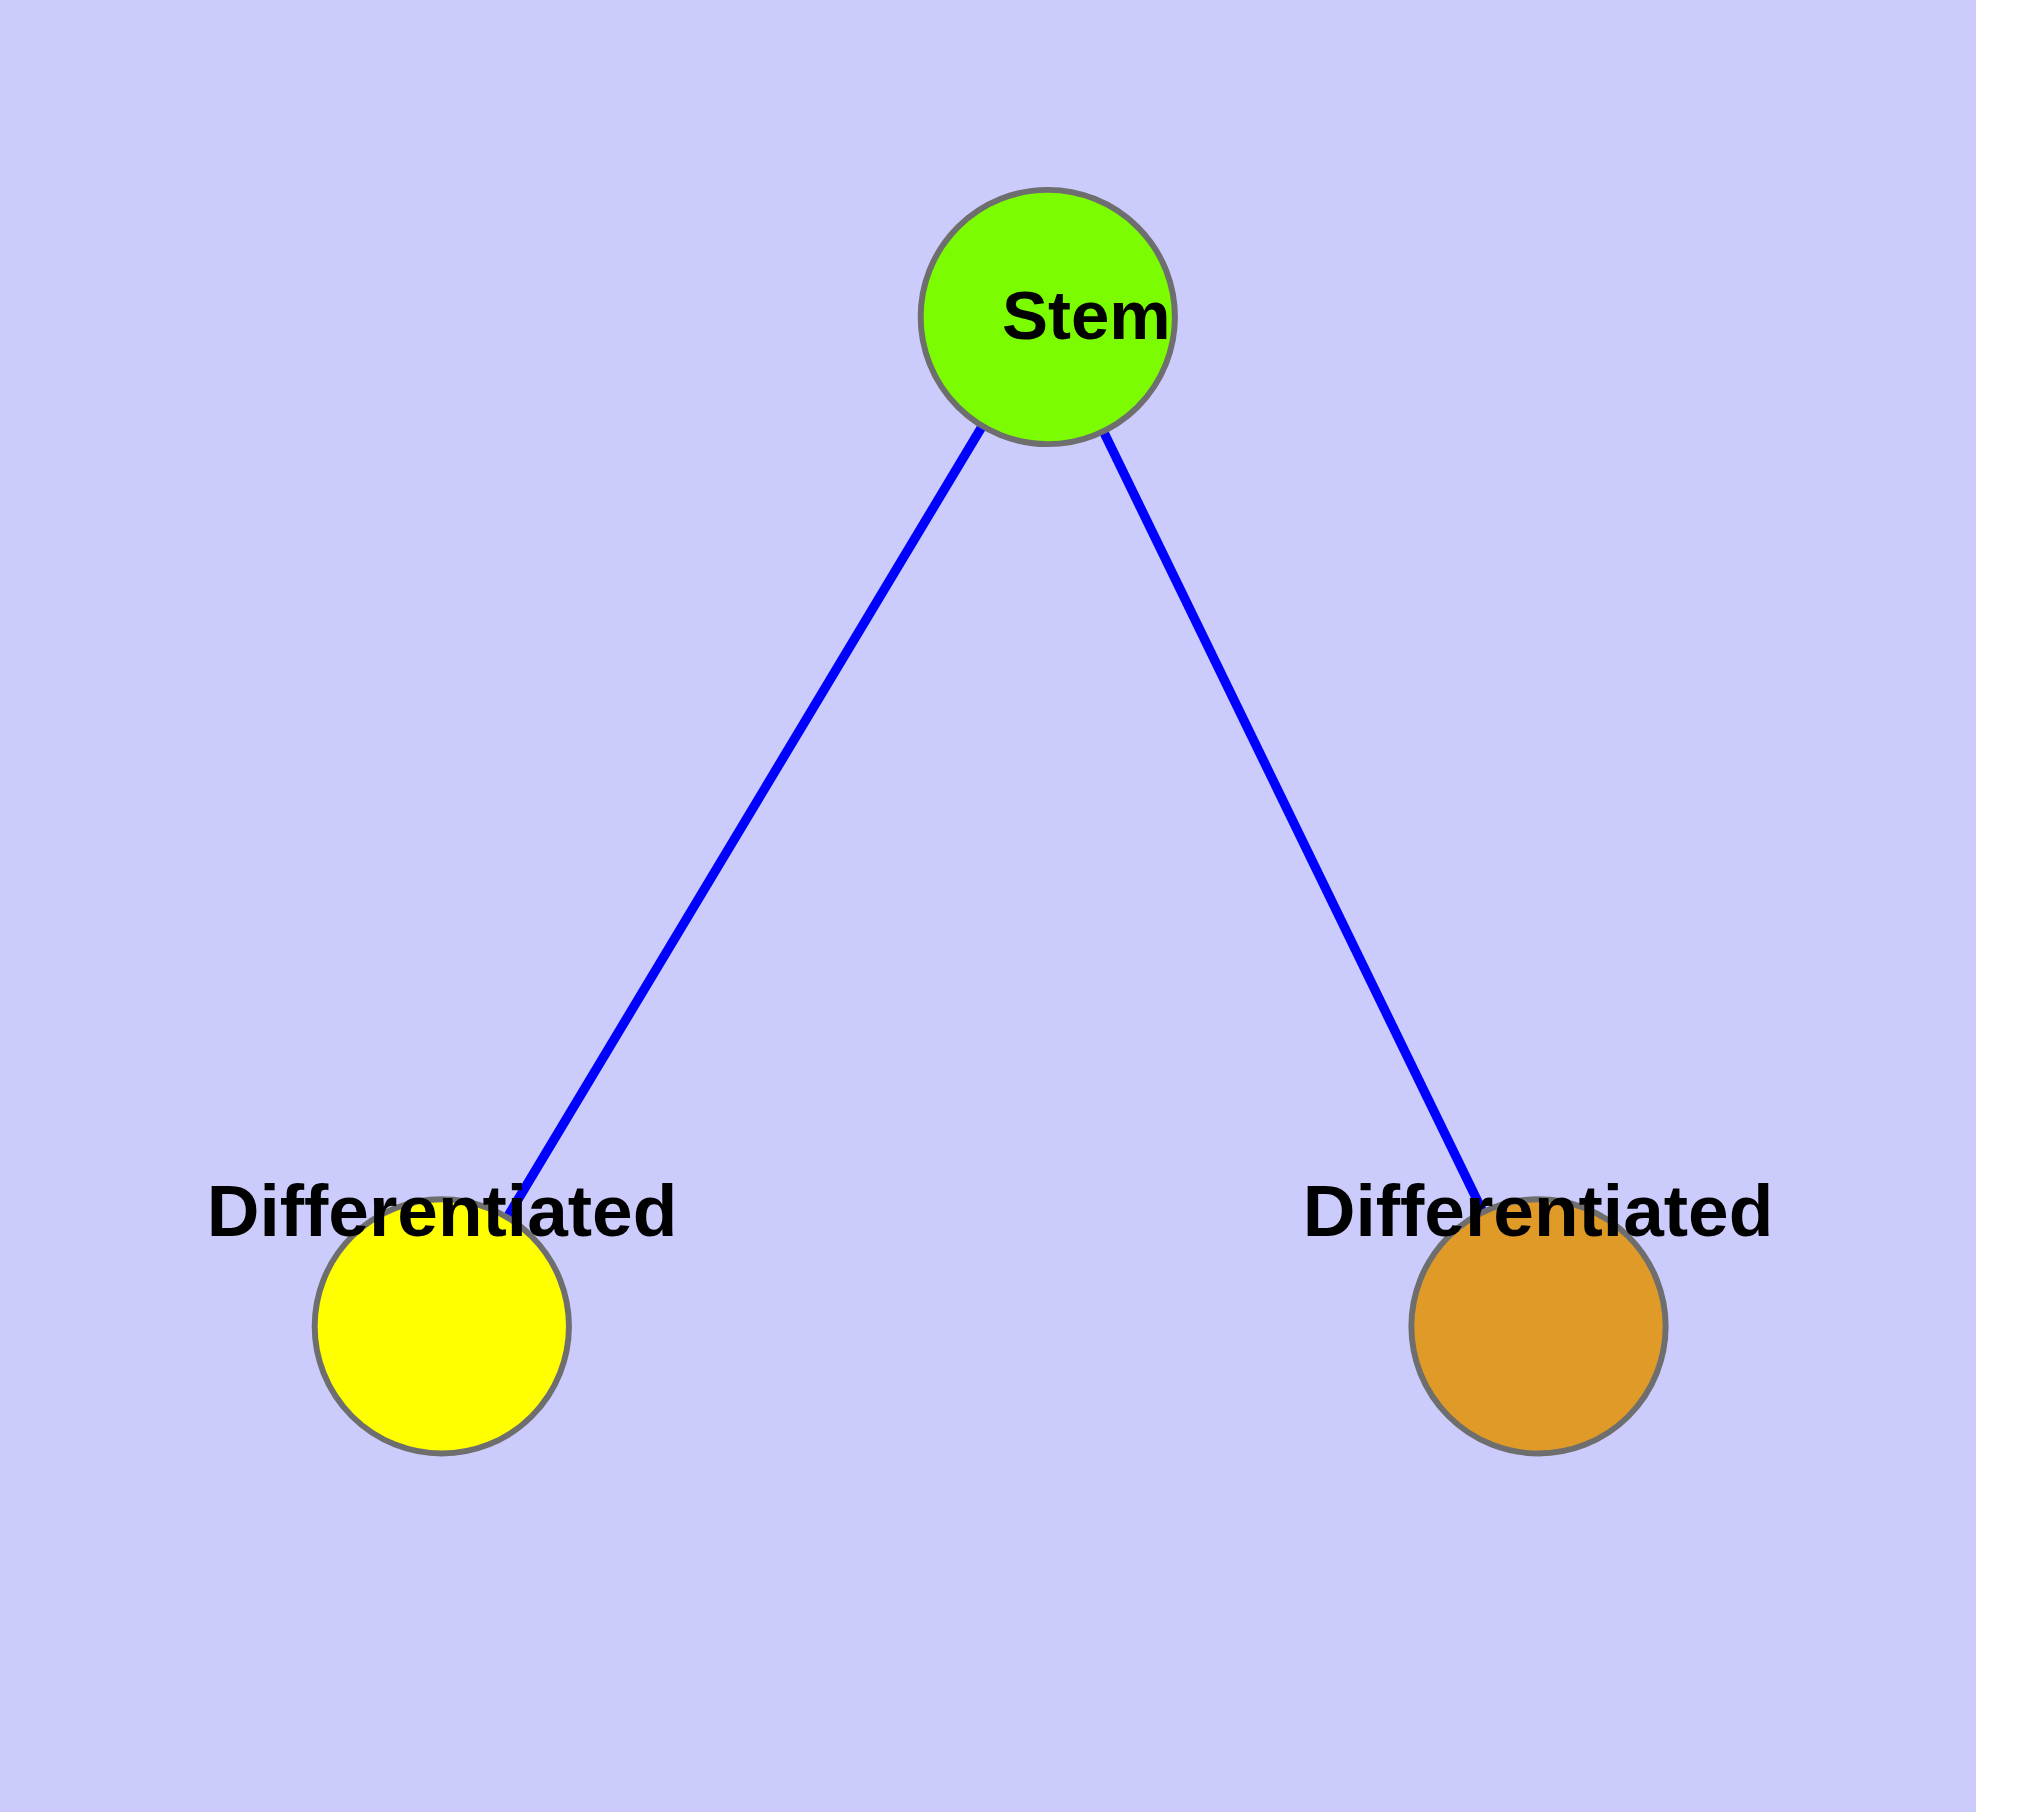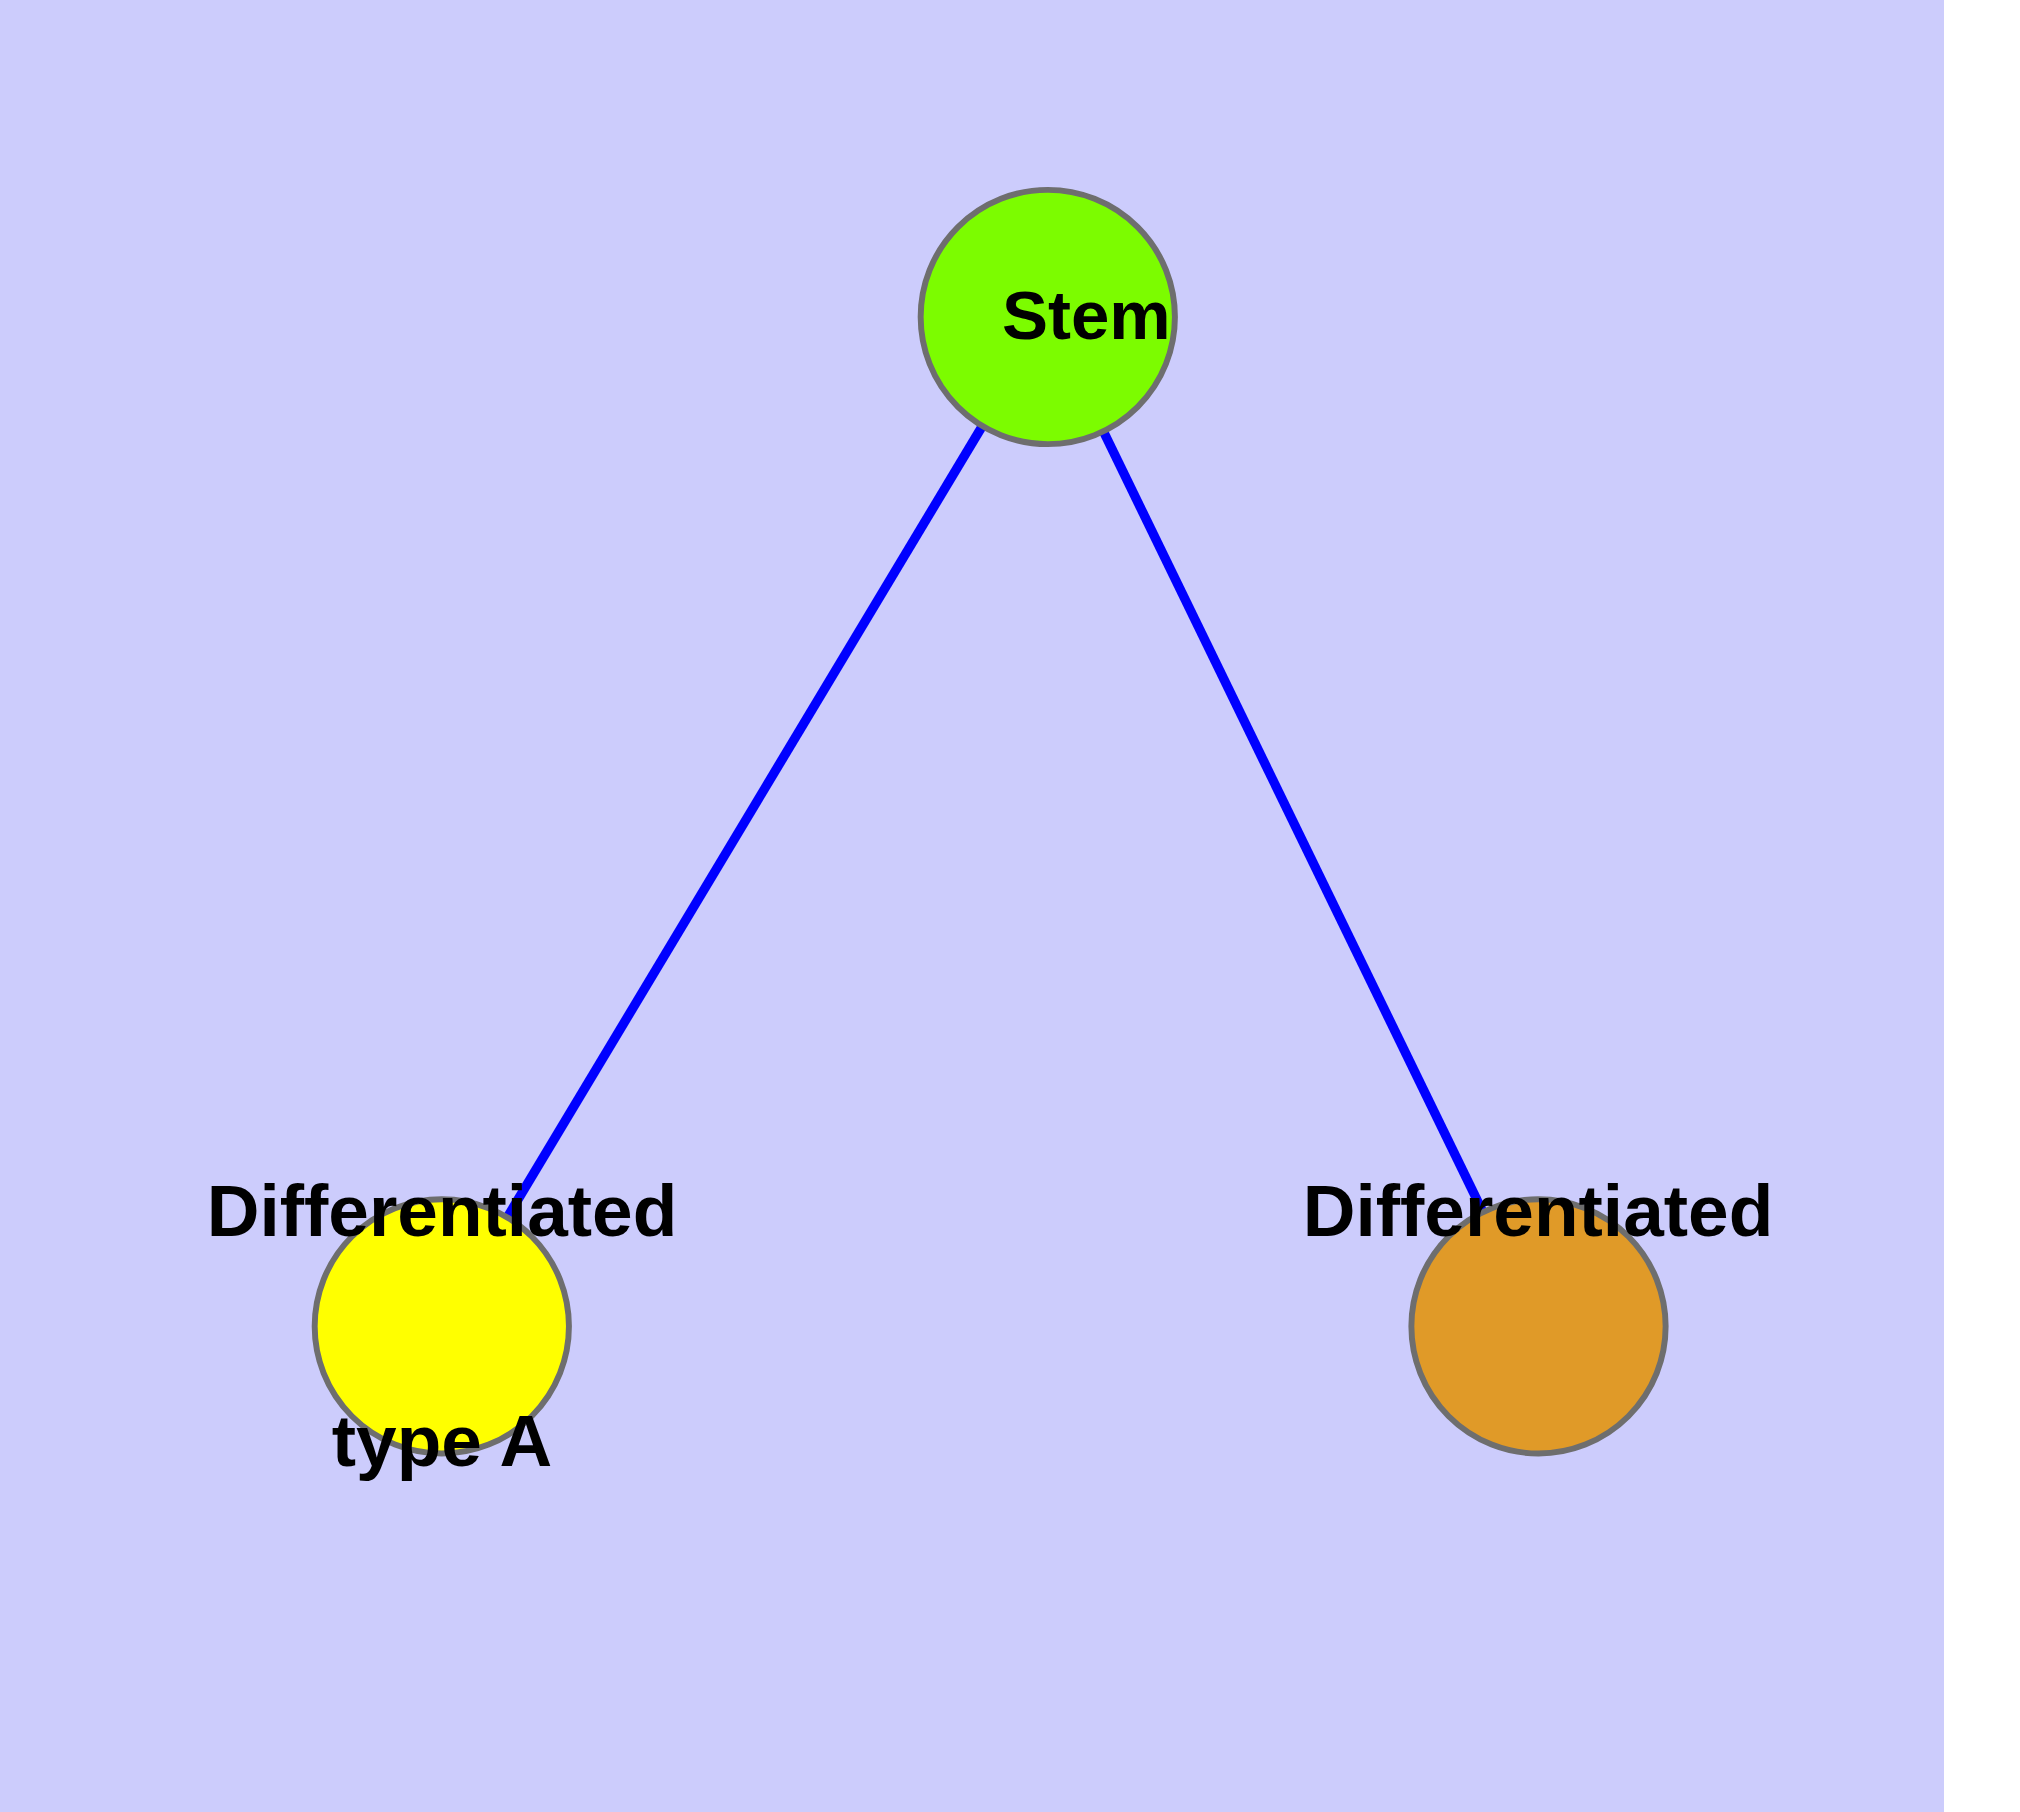--- a/index.html
+++ b/index.html
@@ -52,21 +52,21 @@
   #label-diff-b {
     font-size: 73px;
     left: 1199px;
     top: 1254px;
     width: 678px;
   }
 </style>
 </head>
 <body>
 
-<div id="canvas" style="width: 1944px; height: 1812px;">
+<div id="canvas" style="width: 1944px; height: 1812px; padding-left: 32px;">
 
   <div id="bg" style="background: rgb(204, 204, 252);"></div>
 
   <svg id="graph-svg" viewBox="0 0 2384 2138" xmlns="http://www.w3.org/2000/svg">
 
     <g>
       <line id="edge-a" x1="1170.1174443025996" y1="483.7428305393064" x2="586.8825556974006" y2="1455.2571694606936" stroke="#0000ff" stroke-width="11" stroke-linecap="butt"></line>
       <line id="edge-b" x1="1291.9639240221888" y1="489.11750174512423" x2="1759.0360759778112" y2="1449.8824982548758" stroke="#0000ff" stroke-width="11" stroke-linecap="butt"></line>
     </g>
 
@@ -76,21 +76,20 @@
       <circle id="node-diff-b" cx="1815" cy="1565" r="150" fill="#e09a28" stroke="#6e6e6e" stroke-width="7"></circle>
     </g>
   </svg>
 
   <div id="label-stem" class="node-label" style="color: rgb(0, 0, 0); left: 709px; top: 208px;">
     <span>Stem</span>
   </div>
 
   <div id="label-diff-a" class="node-label" style="color: rgb(0, 0, 0); left: 103px; top: 1020px;">
     <div>Differentiated</div>
-    <div>type A</div>
   </div>
 
   <div id="label-diff-b" class="node-label" style="color: rgb(0, 0, 0); left: 1199px; top: 1020px;">
     <div>Differentiated</div>
   </div>
 
 </div>
 
 
 </body></html>

